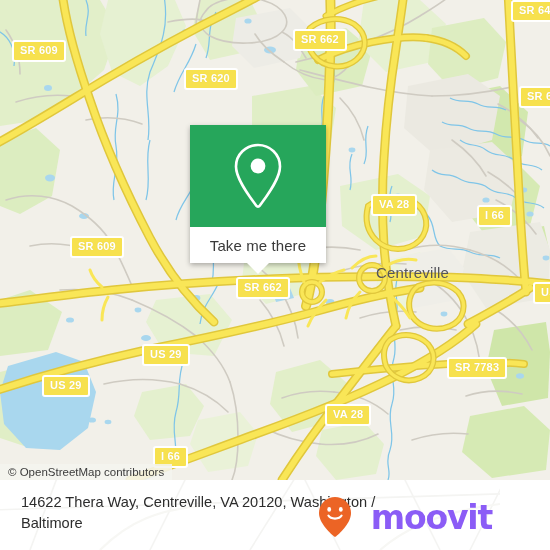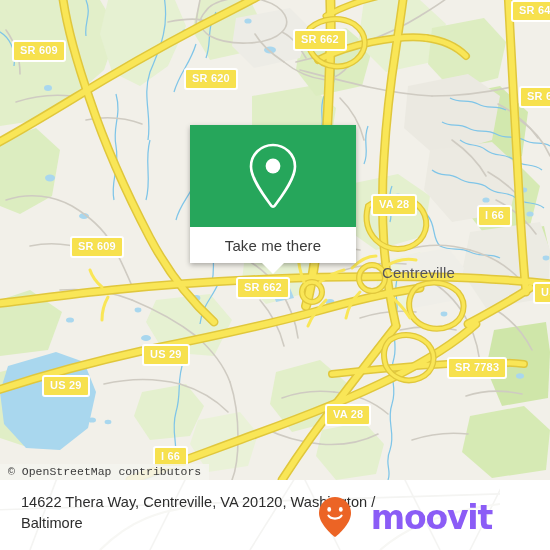--- a/index.html
+++ b/index.html
@@ -55,21 +55,21 @@
     letter-spacing: 0.2px;
     white-space: nowrap;
     font-family: "Liberation Sans", sans-serif;
   }
 
   
   #popup {
     position: absolute;
     left: 190px;
     top: 125px;
-    width: 166px;
+    width: 136px;
     box-shadow: 0 2px 5px rgba(0,0,0,0.30);
     font-family: "Liberation Sans", sans-serif;
   }
   #popup-top {
     background: #26a65b;
     height: 102px;
     display: flex;
     align-items: center;
     justify-content: center;
   }
@@ -102,21 +102,21 @@
     position: absolute;
     left: 0;
     top: 464px;
     height: 16px;
     background: rgba(244,244,238,0.88);
     color: #3b3b3b;
     font-size: 11.5px;
     line-height: 16px;
     padding: 0 8px 0 8px;
     white-space: nowrap;
-    font-family: Liberation Mono, monospace;
+    font-family: Liberation Sans, sans-serif;
   }
 
   
   #footer {
     position: absolute;
     left: 0;
     top: 480px;
     width: 500px;
     height: 70px;
     background: #ffffff;
@@ -402,21 +402,21 @@
         <path d="M360,292 C352,300 348,308 346,318"></path>
         <path d="M386,292 C396,300 404,308 410,318"></path>
         <path d="M304,282 C300,272 298,262 298,252"></path>
         <path d="M320,282 C328,276 336,272 344,270"></path>
         <path d="M326,300 C318,308 312,316 308,326"></path>
         <path d="M102,287 C96,282 92,276 90,270"></path>
         <path d="M108,297 C104,304 102,312 102,320"></path>
       </g>
     </svg>
 
-    <div class="place-label" style="left:376px; top:264px;margin-left:6px;">Centreville</div>
+    <div class="place-label" style="left:376px; top:264px;">Centreville</div>
 
     <div class="shield" style="left:12px;  top:40px;">SR 609</div>
     <div class="shield" style="left:184px; top:68px;">SR 620</div>
     <div class="shield" style="left:293px; top:29px;">SR 662</div>
     <div class="shield" style="left:511px; top:0px;">SR 645</div>
     <div class="shield" style="left:519px; top:86px;">SR 6</div>
     <div class="shield" style="left:371px; top:194px;">VA 28</div>
     <div class="shield" style="left:477px; top:205px;">I 66</div>
     <div class="shield" style="left:70px;  top:236px;">SR 609</div>
     <div class="shield" style="left:236px; top:277px;">SR 662</div>

